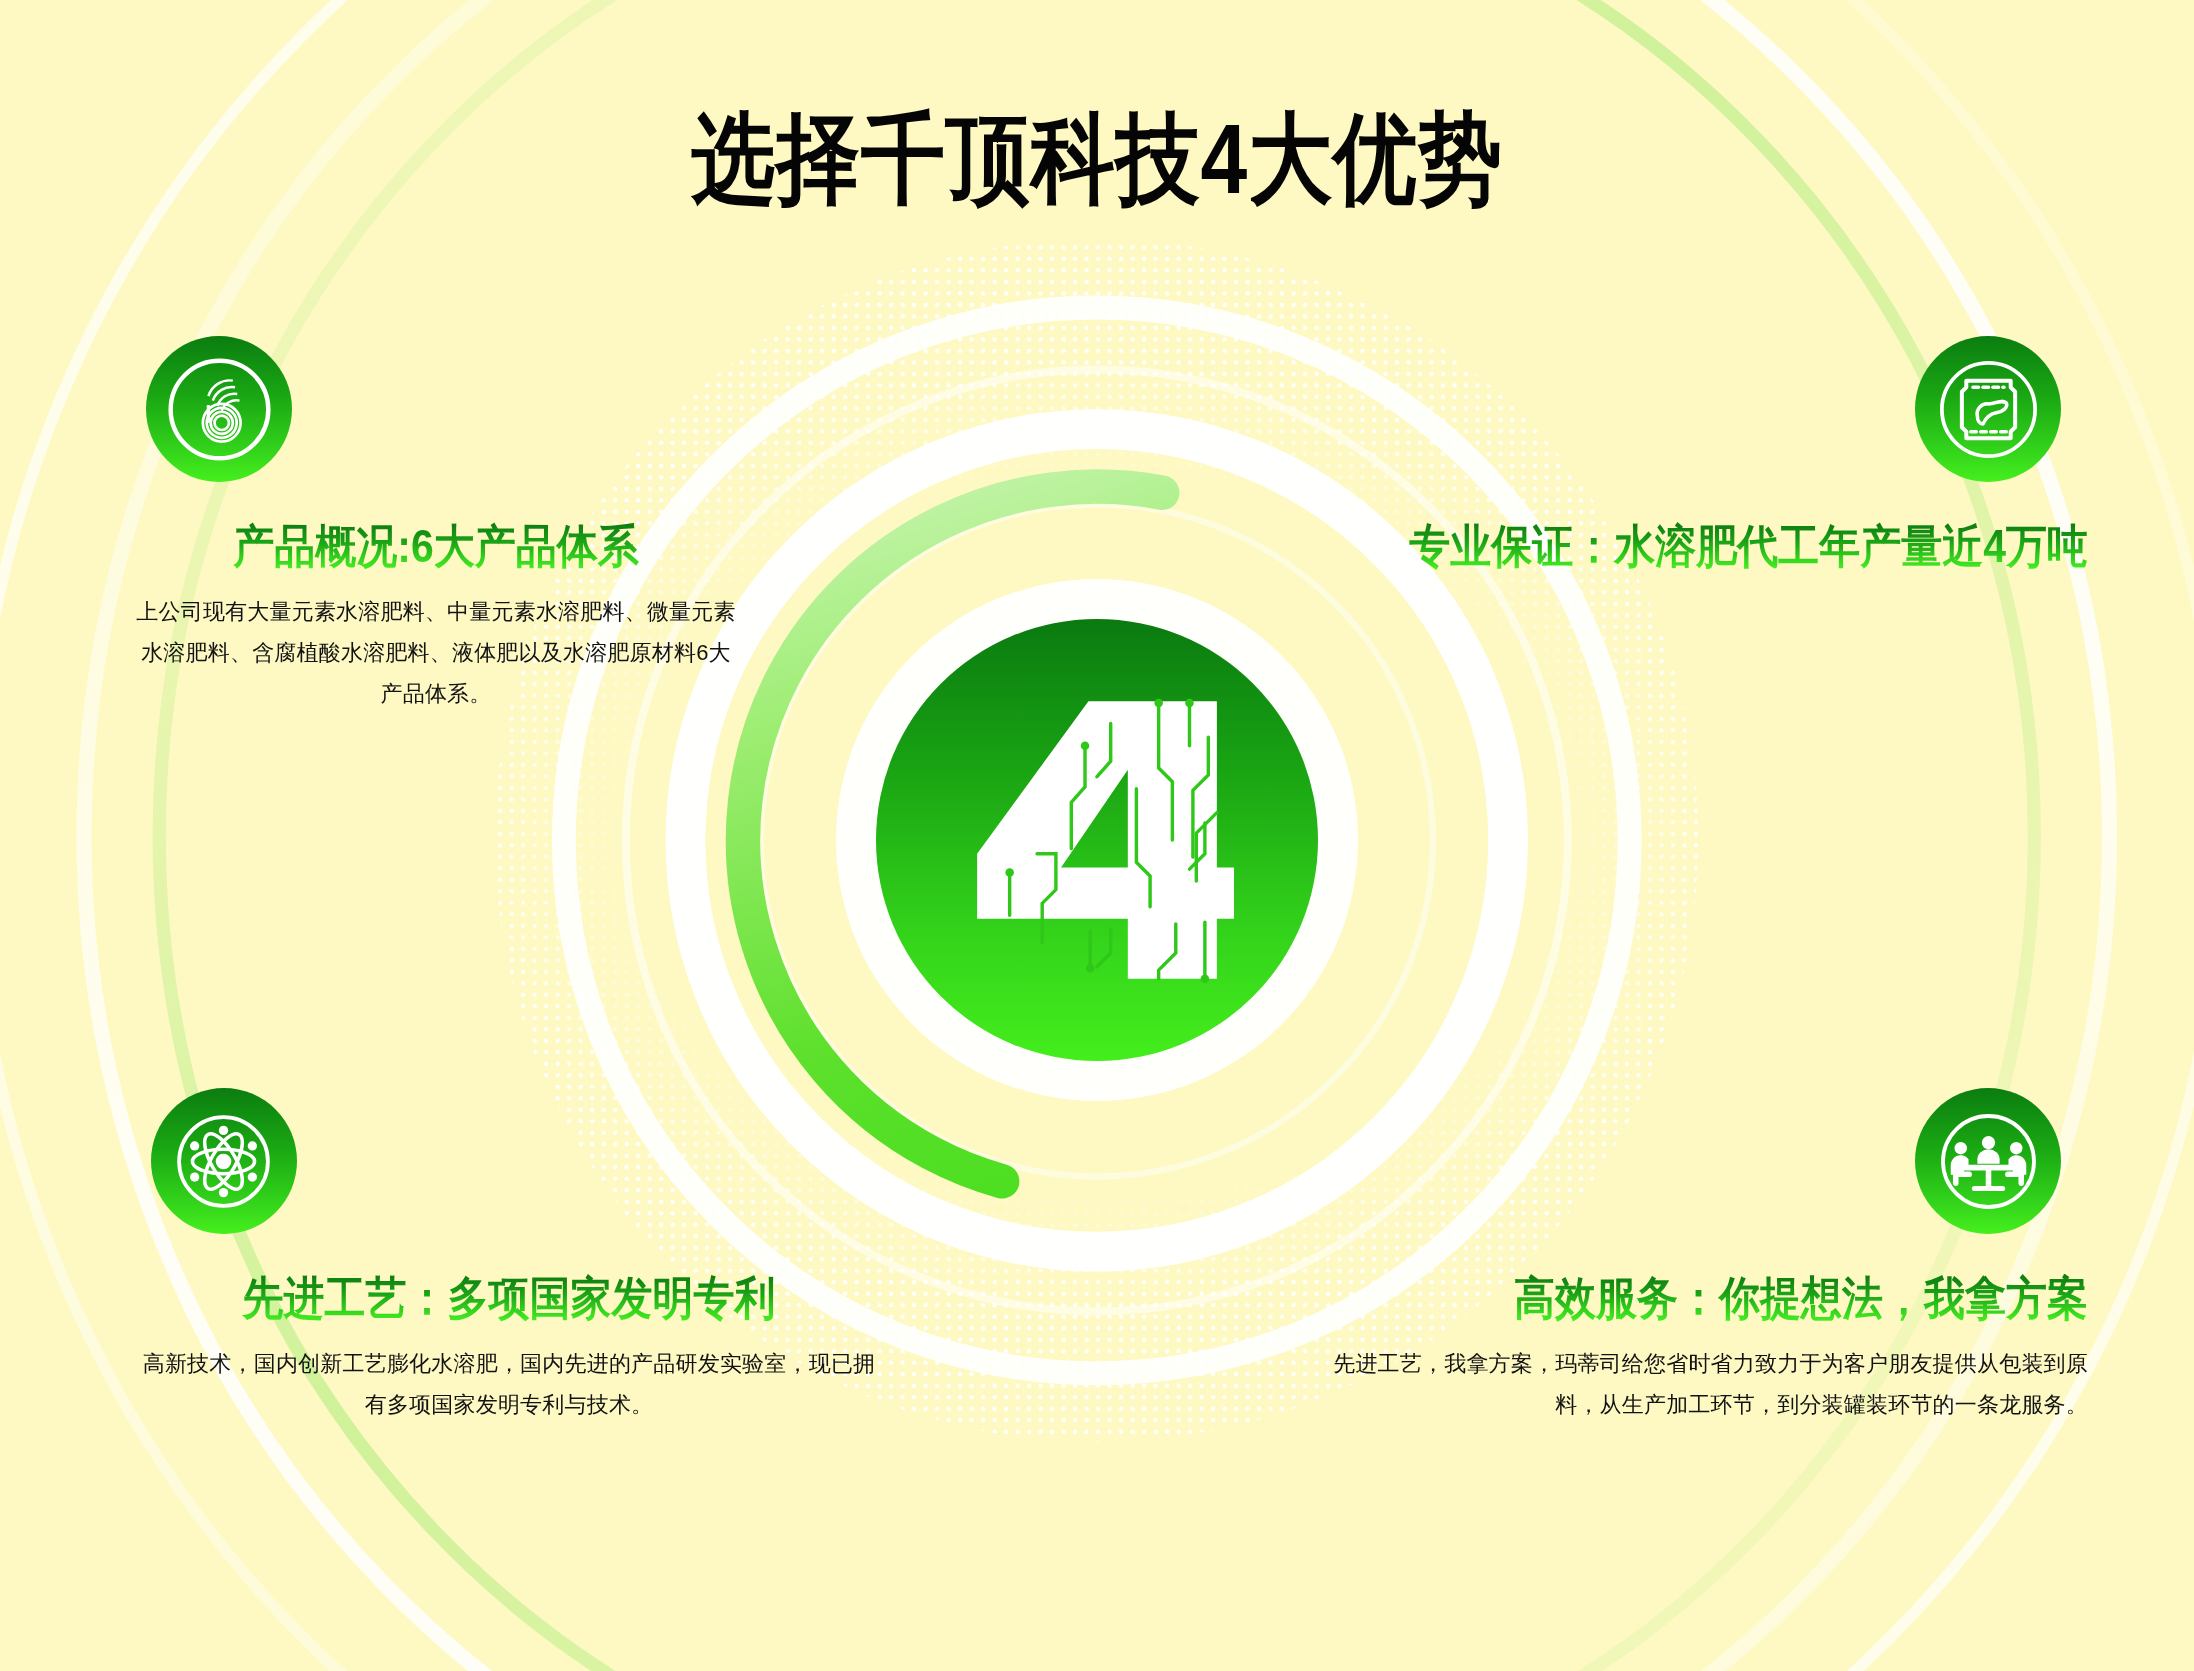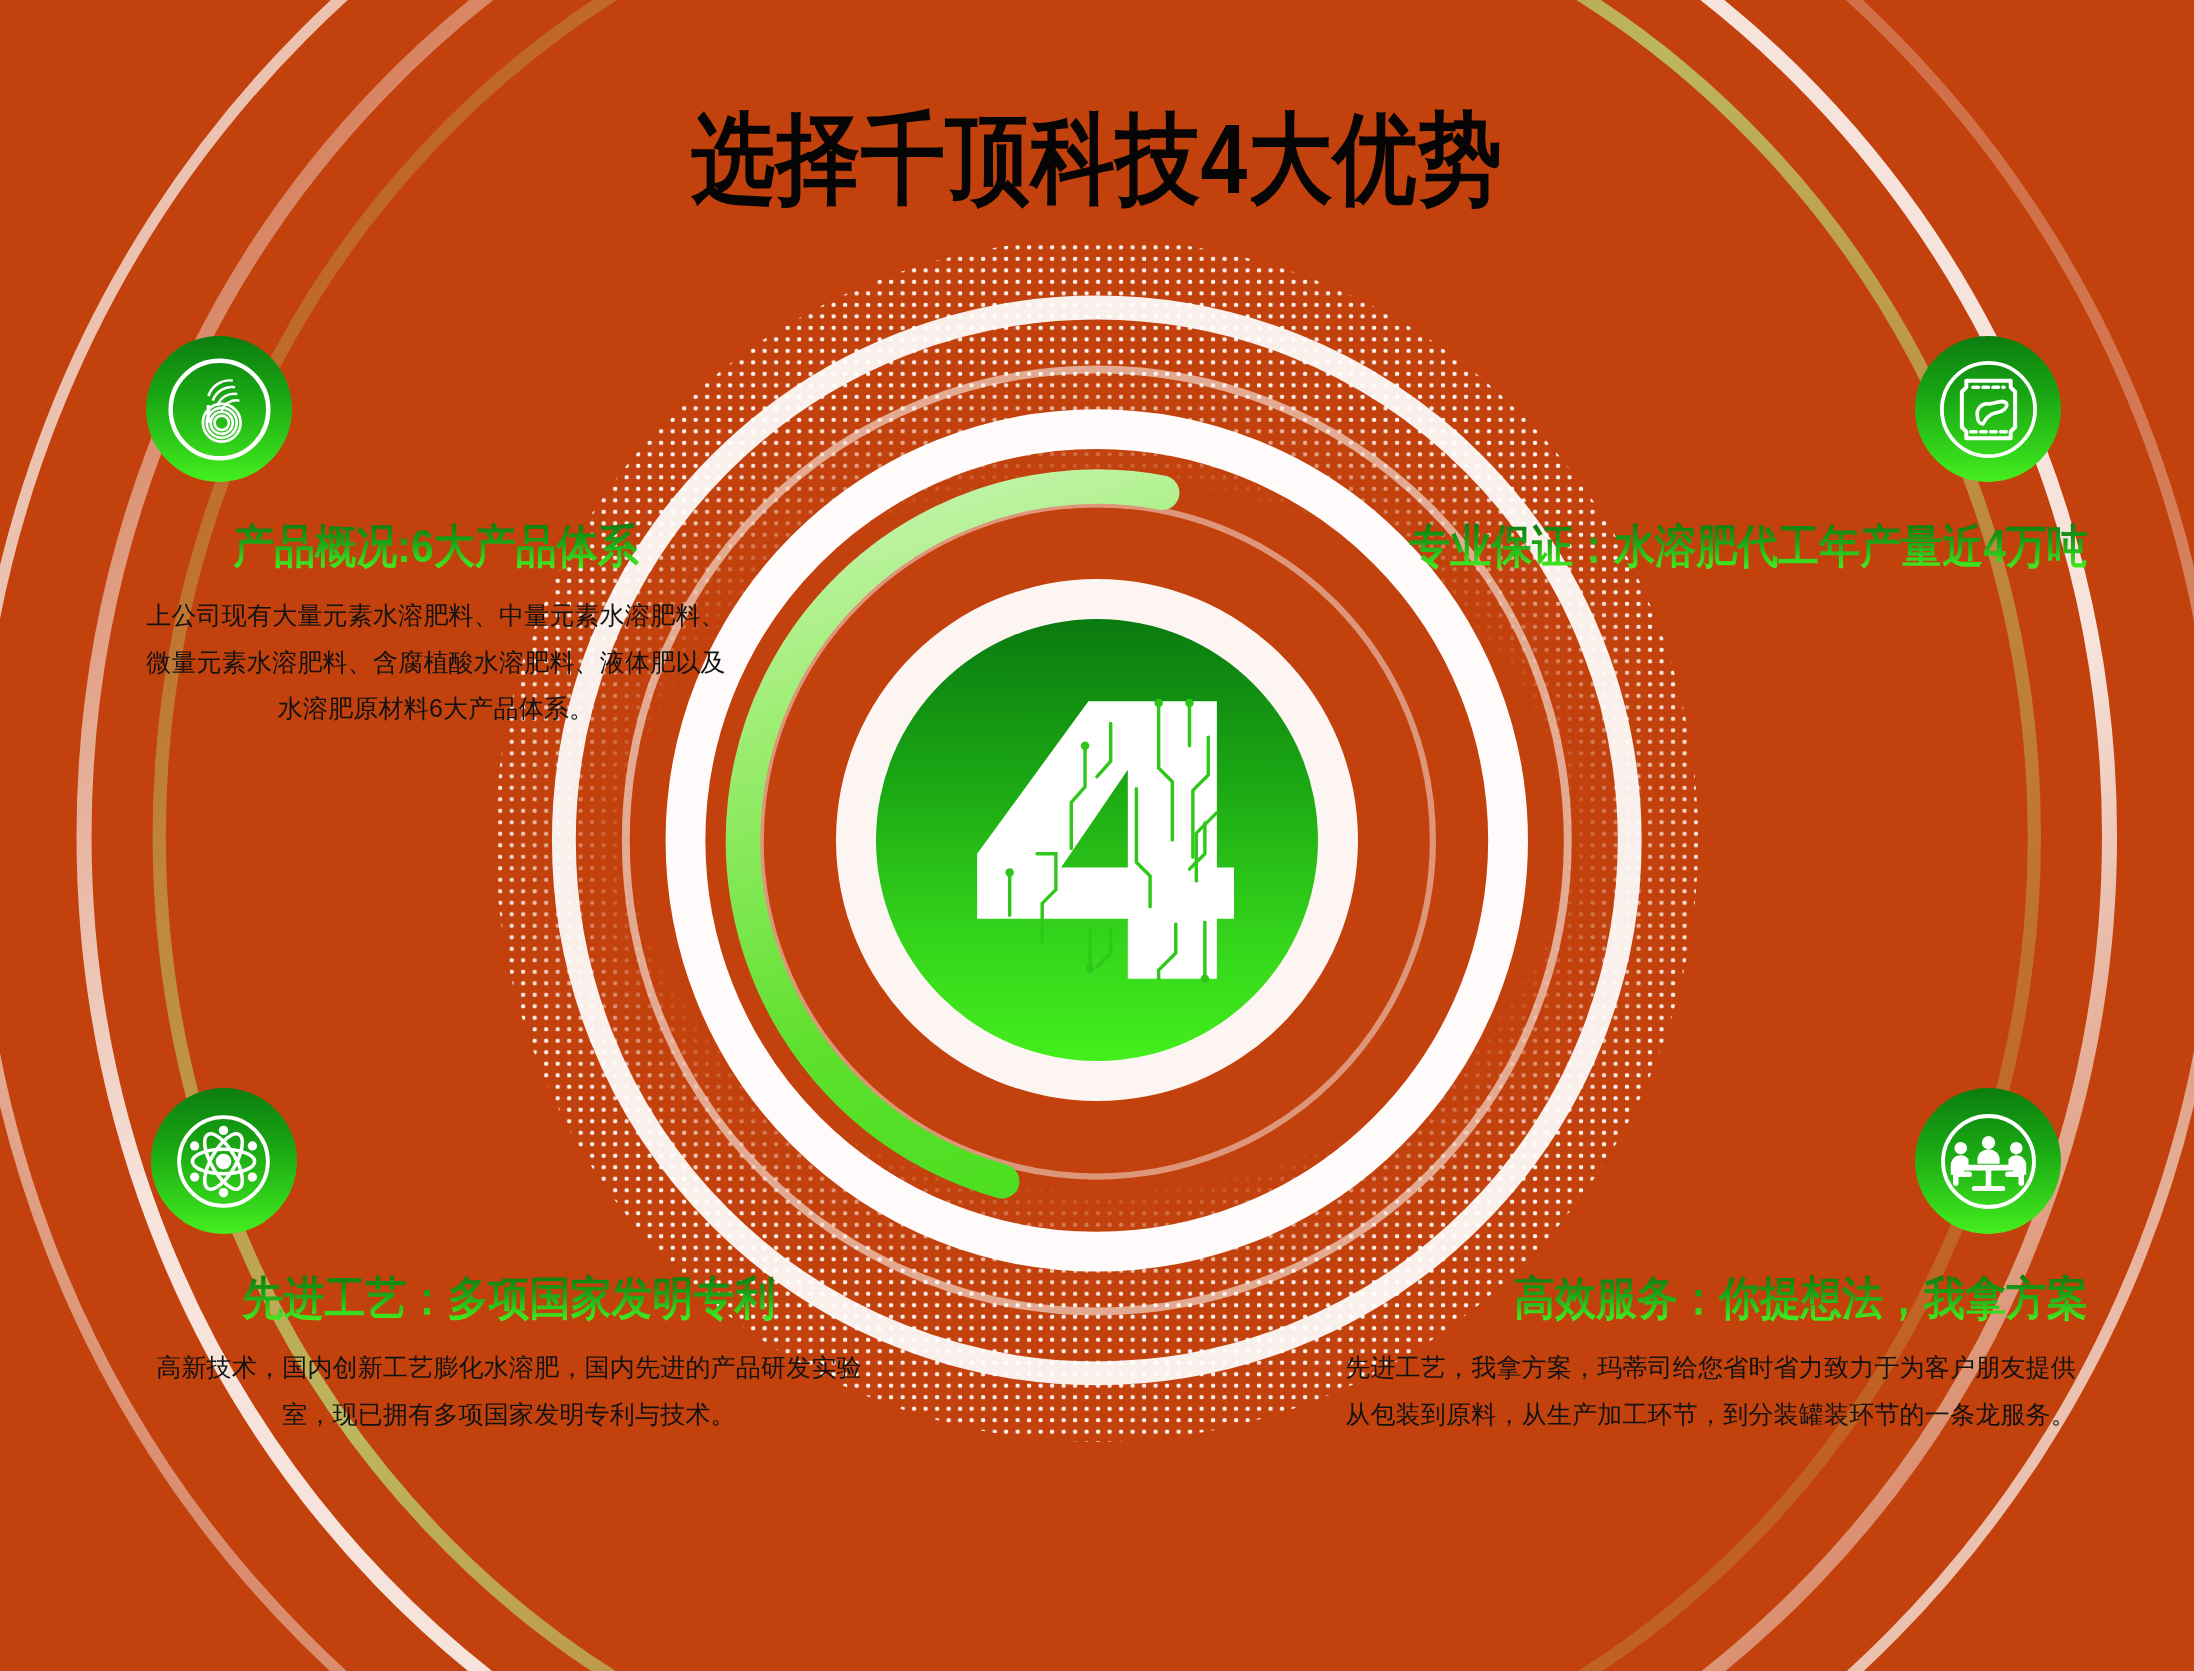--- a/index.html
+++ b/index.html
@@ -88,24 +88,24 @@
     -webkit-background-clip: text;
     background-clip: text;
     color: transparent;
     transform: scaleY(1.12);
     transform-origin: left top;
     margin: 0 0 26px 0;
   }
   .feature.right .f-title { transform-origin: left top; }
 
   .f-body {
-    font-size: 25px;
+    font-size: 22px;
     line-height: 1.85;
     color: #121212;
-    margin: 12px;
+    margin: 0;
     font-weight: 400;
     letter-spacing: 0.2px;
   }
 
   
   #feat-tl { left: 133px;  top: 522px; }
   #feat-tl .f-icon { left: 13.3px; top: -186px; }
 
   #feat-tr { left: 1513px; top: 522px; width: 575px; }
   #feat-tr .f-icon { left: 402px; top: -186px; }
@@ -113,21 +113,21 @@
 
   #feat-bl { left: 133px;  top: 1274px; width: 752px; }
   #feat-bl .f-icon { left: 17.7px; top: -186px; }
 
   #feat-br { left: 1327px; top: 1274px; width: 761px; }
   #feat-br .f-icon { left: 588px; top: -186px; }
 </style>
 </head>
 <body>
 
-<div id="stage" style="background: #c2410c;">
+<div id="stage" style="background: #fef9c3;">
 
   <svg class="bg-layer" width="2194" height="1672" viewBox="0 0 4961 3780" style="left:0;top:0;">
     <defs>
       <radialGradient id="dotFade" cx="50%" cy="50%" r="50%">
         <stop offset="0%" stop-color="#ffffff" stop-opacity="0"></stop>
         <stop offset="42%" stop-color="#ffffff" stop-opacity="0"></stop>
         <stop offset="56%" stop-color="#ffffff" stop-opacity="1"></stop>
         <stop offset="82%" stop-color="#ffffff" stop-opacity="1"></stop>
         <stop offset="100%" stop-color="#ffffff" stop-opacity="0"></stop>
       </radialGradient>

